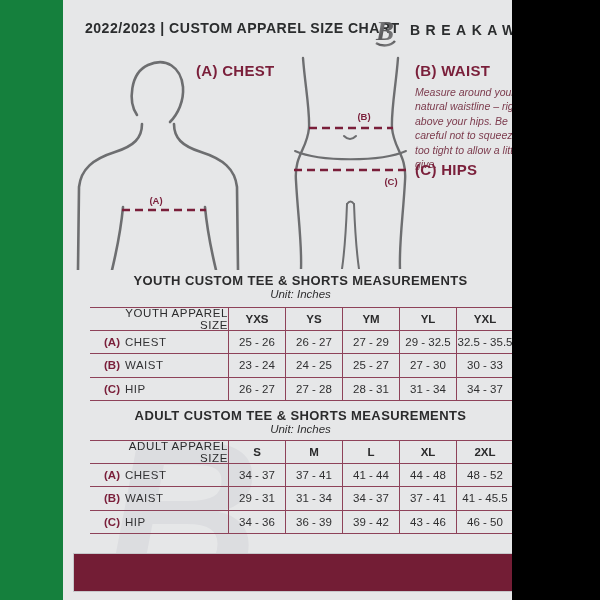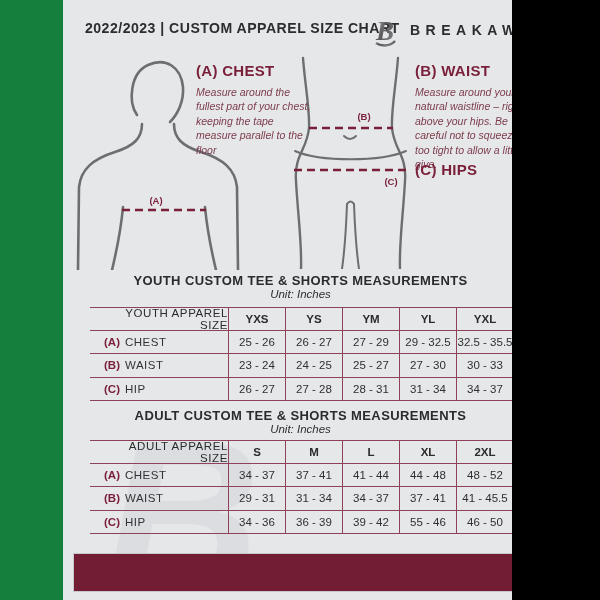--- a/index.html
+++ b/index.html
@@ -107,21 +107,20 @@
           <path d="M59 149 Q62.5 144 66 149" stroke-width="2"></path>
         </g>
         <line x1="21" y1="73" x2="105" y2="73" stroke="#7a1f3a" stroke-width="2.6" stroke-dasharray="8 5"></line>
         <line x1="6" y1="115" x2="119" y2="115" stroke="#7a1f3a" stroke-width="2.6" stroke-dasharray="8 5"></line>
         <text x="76" y="65" font-size="9.5" font-weight="bold" fill="#7a1f3a" text-anchor="middle">(B)</text>
         <text x="103" y="130" font-size="9.5" font-weight="bold" fill="#7a1f3a" text-anchor="middle">(C)</text>
       </svg>
     </div>
 
     <div class="m-label lbl-chest">(A) CHEST</div>
-    <div class="m-desc desc-chest">Measure around the fullest part of your chest, keeping the tape measure parallel to the floor</div>
     <div class="m-label lbl-waist">(B) WAIST</div>
     <div class="m-desc desc-waist">Measure around your natural waistline – right above your hips. Be careful not to squeeze too tight to allow a little give.</div>
     <div class="m-label lbl-hips">(C) HIPS</div>
 
     <div class="watermark">B</div>
 
     <div class="sec-title youth-title">YOUTH CUSTOM TEE &amp; SHORTS MEASUREMENTS</div>
     <div class="sec-unit youth-unit">Unit: Inches</div>
     <div class="dtable youth-pos" id="youth-table">
         <div class="trow thead">
@@ -201,20 +200,20 @@
           <div class="tcell">41 - 45.5</div>
         </div>
         <div class="trow">
           <div class="tcell tlabel">
             <span class="prefix">(C)</span>
             <span class="rowname">HIP</span>
           </div>
           <div class="tcell">34 - 36</div>
           <div class="tcell">36 - 39</div>
           <div class="tcell">39 - 42</div>
-          <div class="tcell">55 - 46</div>
+          <div class="tcell">43 - 46</div>
           <div class="tcell">46 - 50</div>
         </div>
       </div>
 
     <div class="footer-bar"></div>
   </div>
 </div>
 
 </body></html>

